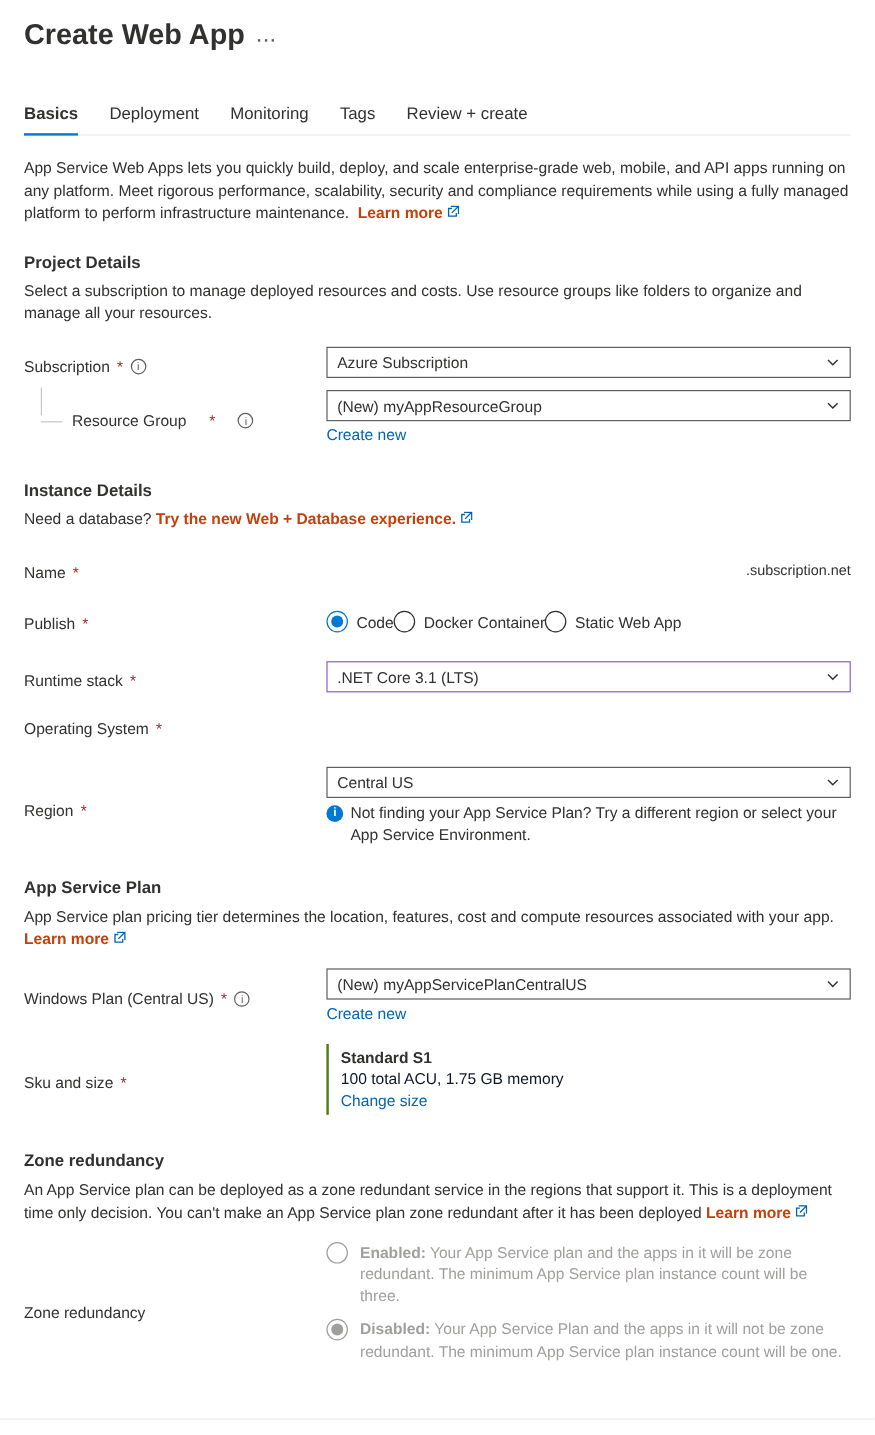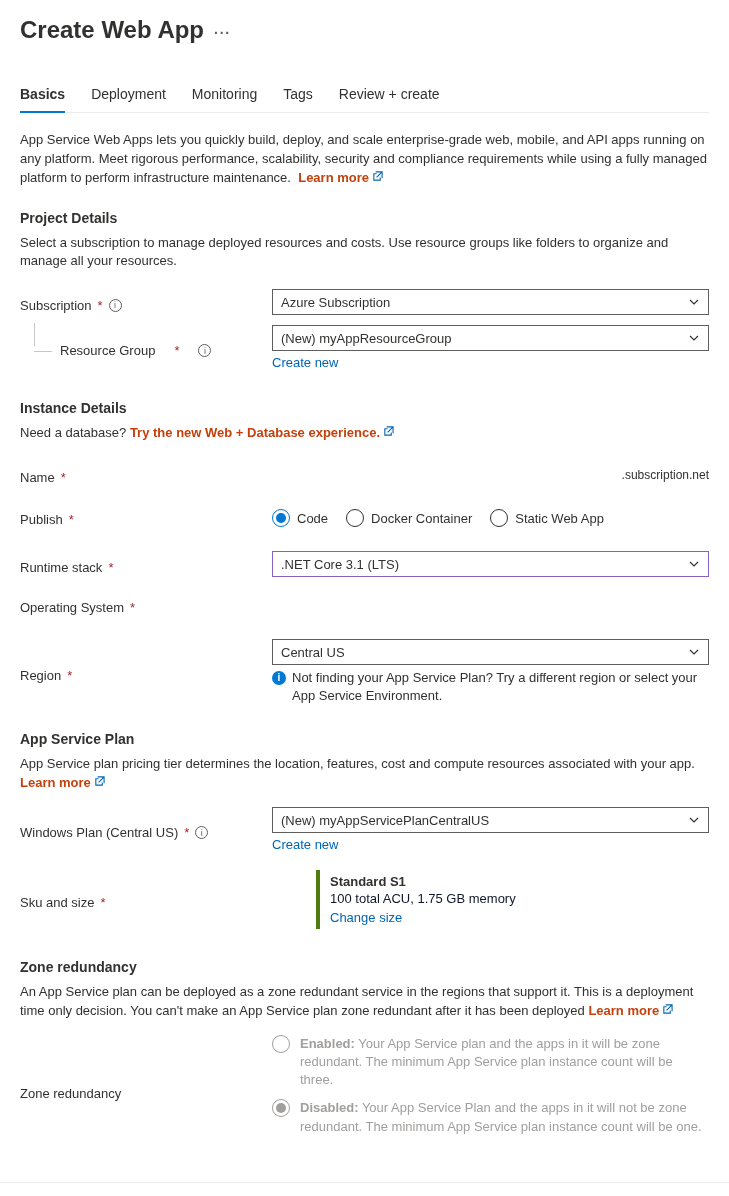--- a/index.html
+++ b/index.html
@@ -36,30 +36,30 @@
     display:flex; align-items:center; padding:0 8px; font-size:13px;
     justify-content:space-between; cursor:pointer; background:#fff;
   }
   .dropdown.purple{ border-color:#8661c5;}
   .chevron { width:12px; height:12px; flex-shrink:0;}
   .chevron svg{width:12px;height:12px;}
   .textinput input{ border:none; outline:none; flex:1; font-size:13px; font-family:inherit;}
   .check-green { width:14px; height:14px; flex-shrink:0;}
   .sublink { font-size:13px; color:#0065b3; margin-top:4px; display:inline-block; cursor:pointer;}
   .suffix-right { text-align:right; font-size:12px; color:#323130; max-width:438px; margin-top:2px;}
-  .radio-row { display:flex; gap:18px; align-items:center; padding-top:4px;}
+  .radio-row { display:flex; align-items:center; padding-top:4px;}
   .radio { display:flex; align-items:center; gap:7px; cursor:pointer; font-size:13px;}
   .radio-mark { width:18px; height:18px; border:1px solid #323130; border-radius:50%; display:flex; align-items:center; justify-content:center; flex-shrink:0;}
   .radio.selected .radio-mark{ border-color:#0078d4;}
   .radio.selected .radio-mark::after{ content:""; width:10px; height:10px; border-radius:50%; background:#0078d4;}
   .radio.disabled .radio-mark{ border-color:#a19f9d;}
   .radio.disabled.selected .radio-mark::after{ background:#a19f9d;}
   .hint-row { display:flex; align-items:flex-start; gap:6px; margin-top:4px; max-width:438px; font-size:13px; line-height:1.4;}
   .hint-icon { width:14px; height:14px; border-radius:50%; background:#0078d4; color:#fff; font-size:10px; font-weight:600; display:flex; align-items:center; justify-content:center; flex-shrink:0; margin-top:2px;}
-  .sku-box { border-left:4px solid #4d7c0f; padding:4px 0 4px 10px; max-width:438px;margin-left:44px;}
+  .sku-box { border-left:2px solid #4d7c0f; padding:4px 0 4px 10px; max-width:438px;}
   .sku-title{ font-weight:600; font-size:13px;}
   .sku-sub{ font-size:13px; color:#0f172a; margin-top:2px;}
   .zr-option { display:flex; align-items:flex-start; gap:10px; margin-bottom:10px; max-width:438px;}
   .zr-text { font-size:13px; color:#a19f9d; line-height:1.4;}
   .zr-text b{ font-weight:600;}
   .footer { border-top:1px solid #edebe9; margin-top:36px; padding:12px 20px 18px; display:flex; gap:10px;}
 </style>
 </head>
 <body>
 

